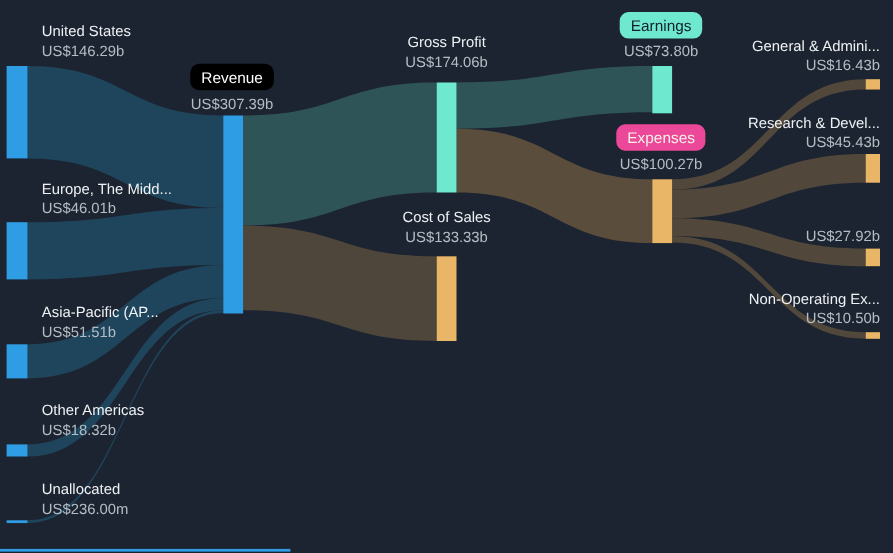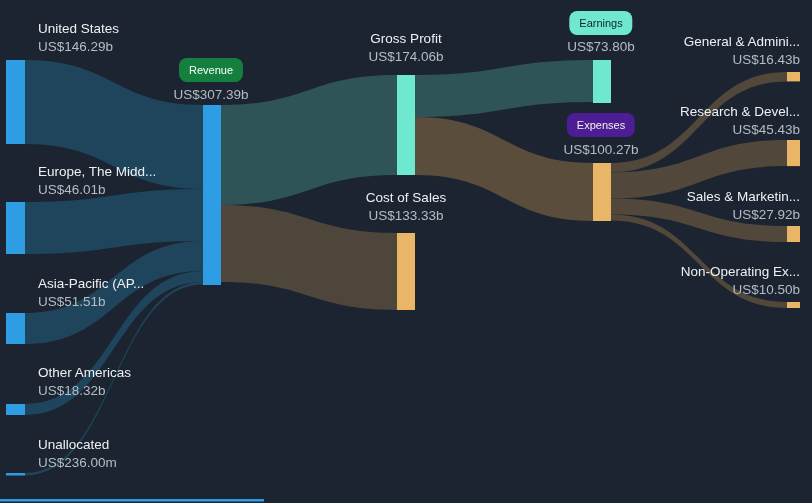--- a/index.html
+++ b/index.html
@@ -12,26 +12,26 @@
   .stage svg{position:absolute;left:0;top:0;}
   .txt{position:absolute;white-space:nowrap;line-height:17px;font-size:13.5px;}
   .nl{color:#eef1f3;}
   .nv{color:#b4bcc4;}
   .leftcol{left:6px;text-align:left;margin-left:32px;}
   .midcol{left:406px;transform:translateX(-50%);text-align:center;}
   .col4{left:601px;transform:translateX(-50%);text-align:left;}
   .rightcol{right:12px;text-align:center;}
   .badge{
     position:absolute;transform:translateX(-50%);
-    font-size:11px;line-height:16px;padding:4px 10px;border-radius:8px;
+    font-size:14px;line-height:16px;padding:4px 10px;border-radius:8px;
     white-space:nowrap;
   }
-  .badge-revenue{background:#15803d;color:#ffffff;}
+  .badge-revenue{background:#000000;color:#ffffff;}
   .badge-earnings{background:#6ee9d0;color:#15202b;}
-  .badge-expenses{background:#4c1d95;color:#f6f1e7;}
+  .badge-expenses{background:#ec4899;color:#f6f1e7;}
 </style>
 </head>
 <body>
 
 <div class="stage">
 
   <svg width="812" height="503" viewBox="0 0 812 503">
 
     <path d="M25,60 C114,60 114,105 203,105 L203,189 C114,189 114,144 25,144 Z" fill="#1f455c"></path>
     <path d="M25,202 C114,202 114,189 203,189 L203,241 C114,241 114,254 25,254 Z" fill="#1f455c"></path>
@@ -99,19 +99,18 @@
 
   <div class="badge badge-expenses" style="left:601px;top:113px">Expenses</div>
   <div class="txt nv col4" style="top:141px">US$100.27b</div>
 
   <div class="txt nl rightcol" style="top:33px">General &amp; Admini...</div>
   <div class="txt nv rightcol" style="top:51px">US$16.43b</div>
 
   <div class="txt nl rightcol" style="top:103px">Research &amp; Devel...</div>
   <div class="txt nv rightcol" style="top:121px">US$45.43b</div>
 
-  <div class="txt nl rightcol" style="top:188px">Sales &amp; Marketin...</div>
   <div class="txt nv rightcol" style="top:206px">US$27.92b</div>
 
   <div class="txt nl rightcol" style="top:263px">Non-Operating Ex...</div>
   <div class="txt nv rightcol" style="top:281px">US$10.50b</div>
 
 </div>
 
 </body></html>

